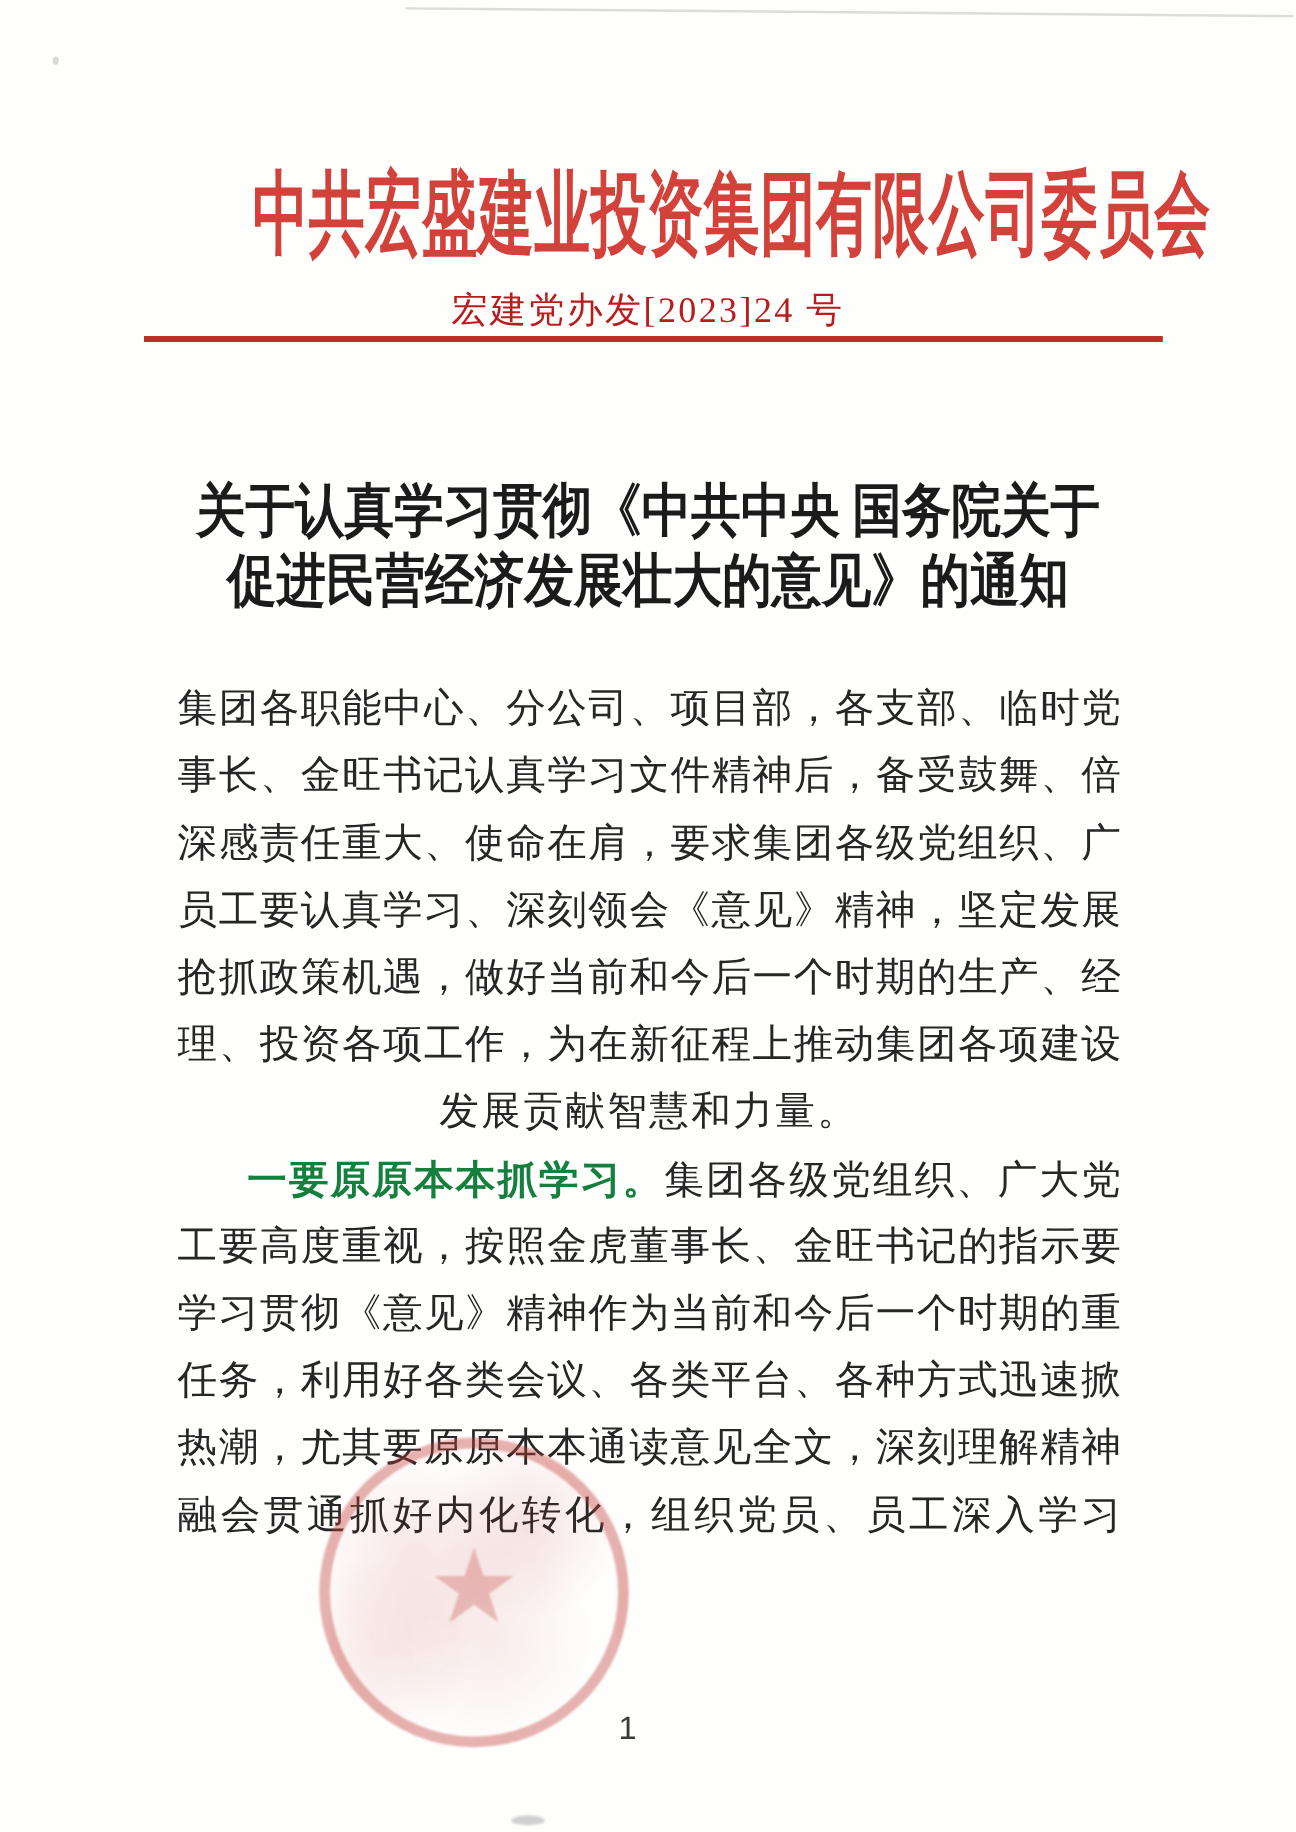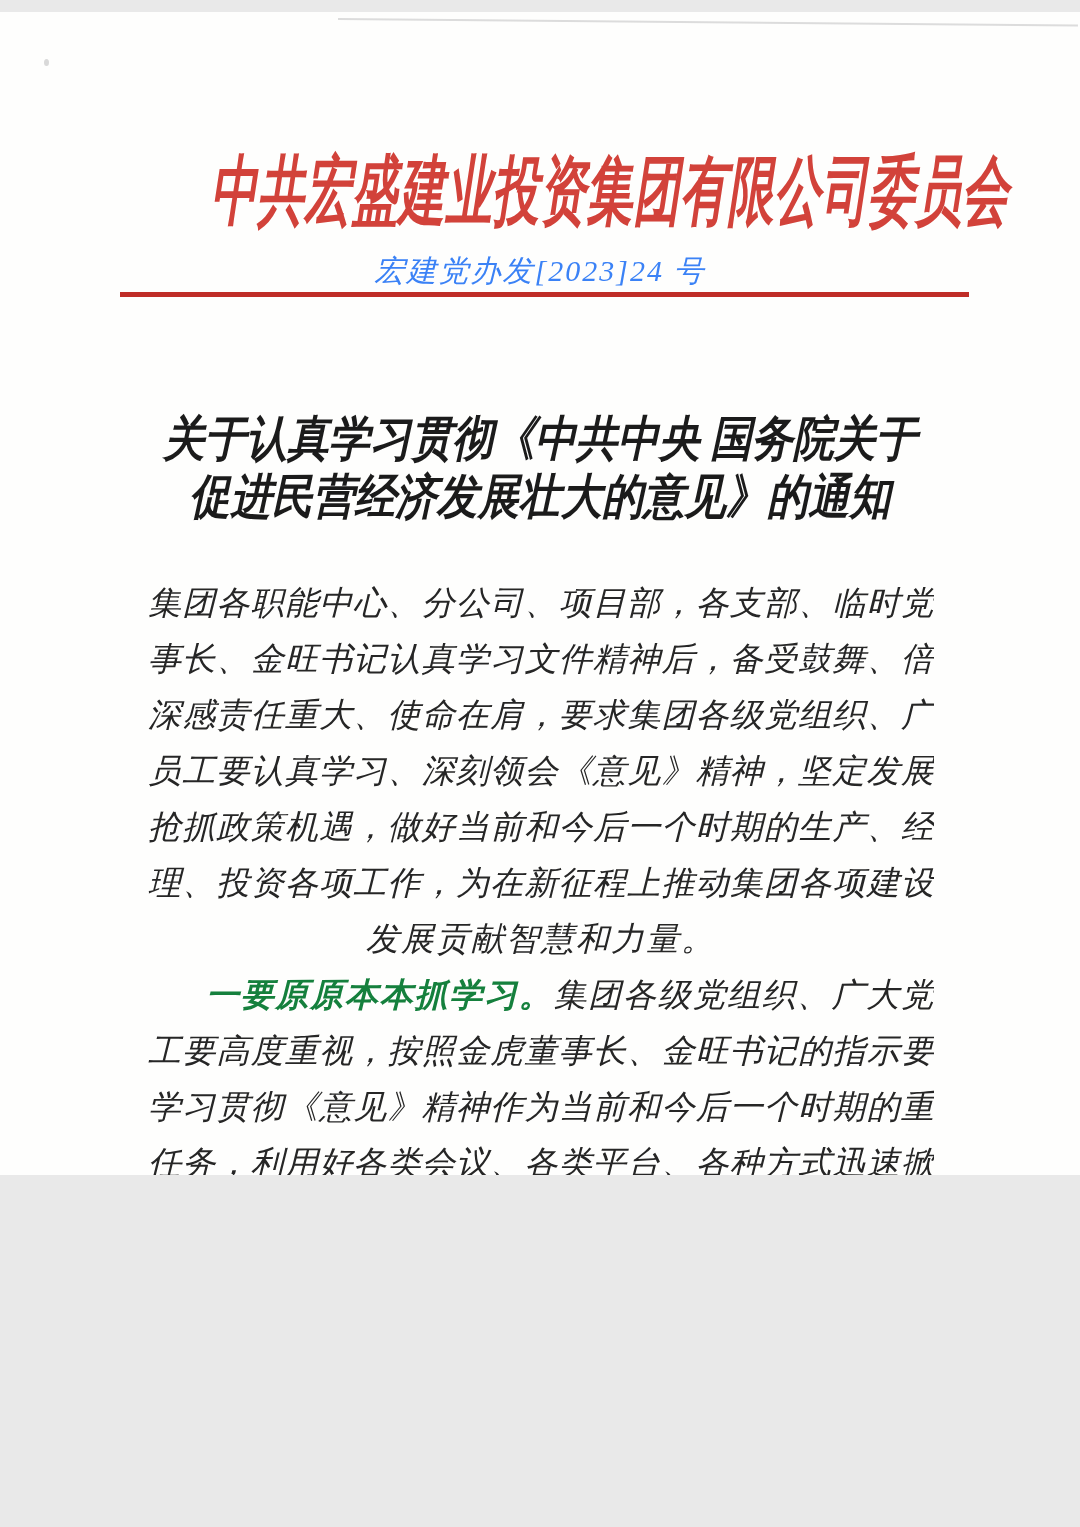--- a/index.html
+++ b/index.html
@@ -1,24 +1,23 @@
 <!DOCTYPE html>
 <html lang="zh"><head>
 <meta charset="utf-8">
 <style>
   html,body{margin:0;padding:0;background:#e9e9e9;}
   .page{
     position:relative;
-    width:1080px;height:1163px;
-    margin:12px auto;
+    width:1080px;height:1527px;
+    margin:0 auto;
     background:#fefefdl;
     background-color:#fefefd;
     overflow:hidden;
     font-family:"Liberation Serif",serif;
-    font-style:italic;
   }
   
   .artifact-top-line{
     position:absolute;top:6px;left:338px;width:740px;height:2px;
     background:#dcdcdc;transform:rotate(.5deg);transform-origin:0 0;
   }
   .artifact-dot{
     position:absolute;top:47px;left:44px;width:5px;height:7px;
     background:#d9d9d9;border-radius:50%;
   }
@@ -33,21 +32,21 @@
     font-size:76px;line-height:86px;font-weight:900;
     color:#d2423a;
     transform:scaleX(0.61);
     white-space:nowrap;
     letter-spacing:1px;
   }
   .docnum{
     position:absolute;top:240px;left:0;right:0;
     text-align:center;
     font-size:30px;line-height:38px;
-    color:#3b82f6;letter-spacing:2px;
+    color:#b91c1c;letter-spacing:2px;
   }
   .red-rule{
     position:absolute;top:280px;left:120px;width:849px;height:5px;
     background:#bf2d27;
   }
   
   .title{
     position:absolute;top:398px;left:0;right:0;
     margin:0;text-align:center;
     font-size:48px;line-height:58px;font-weight:700;

